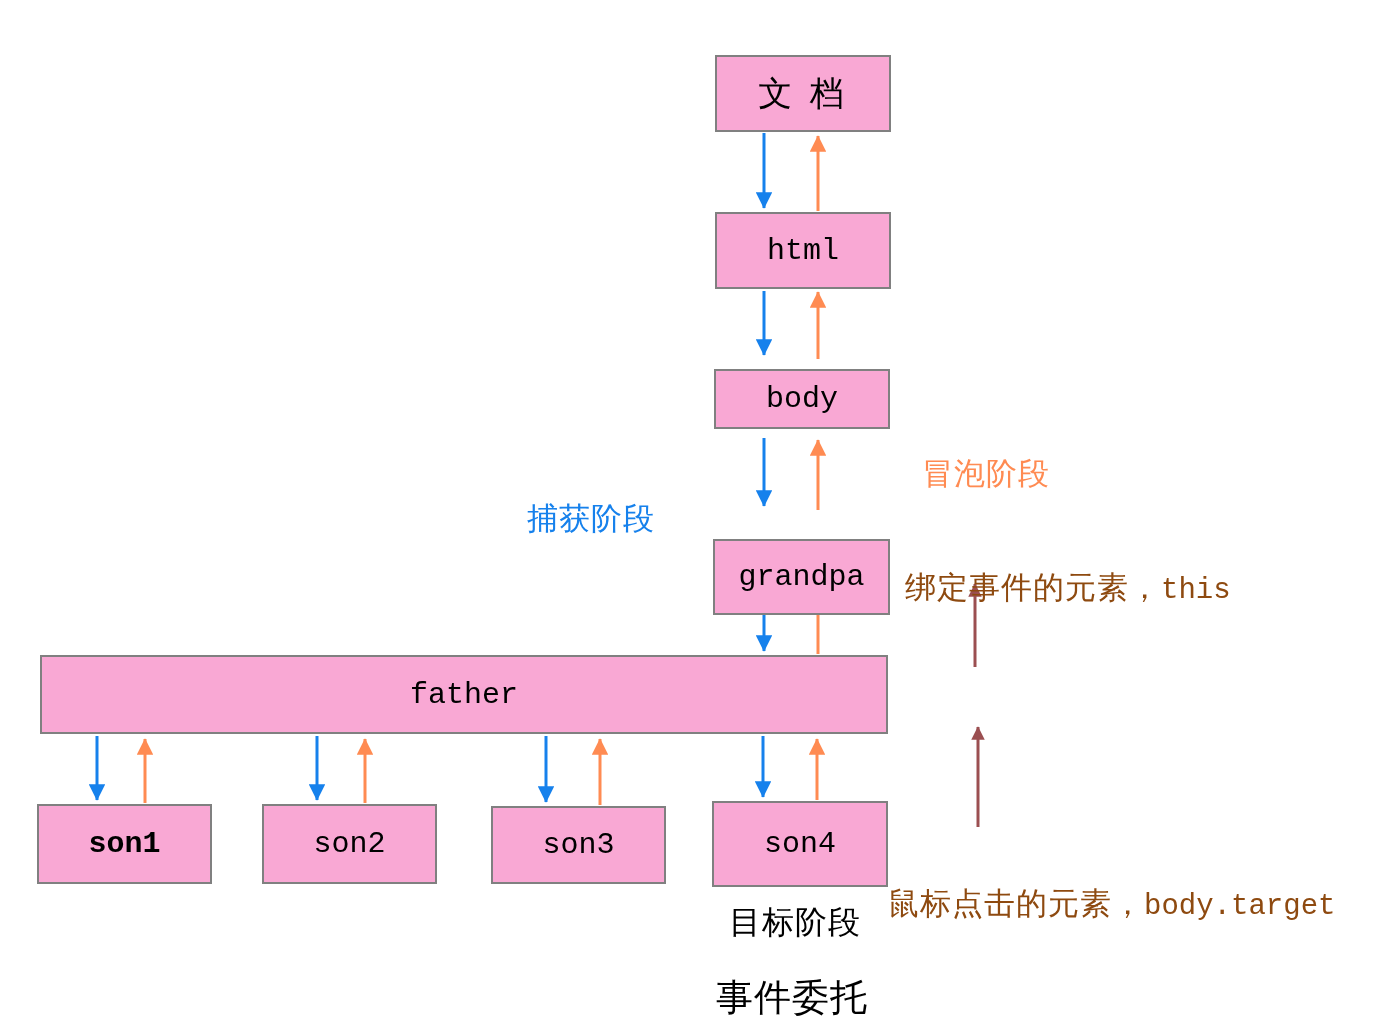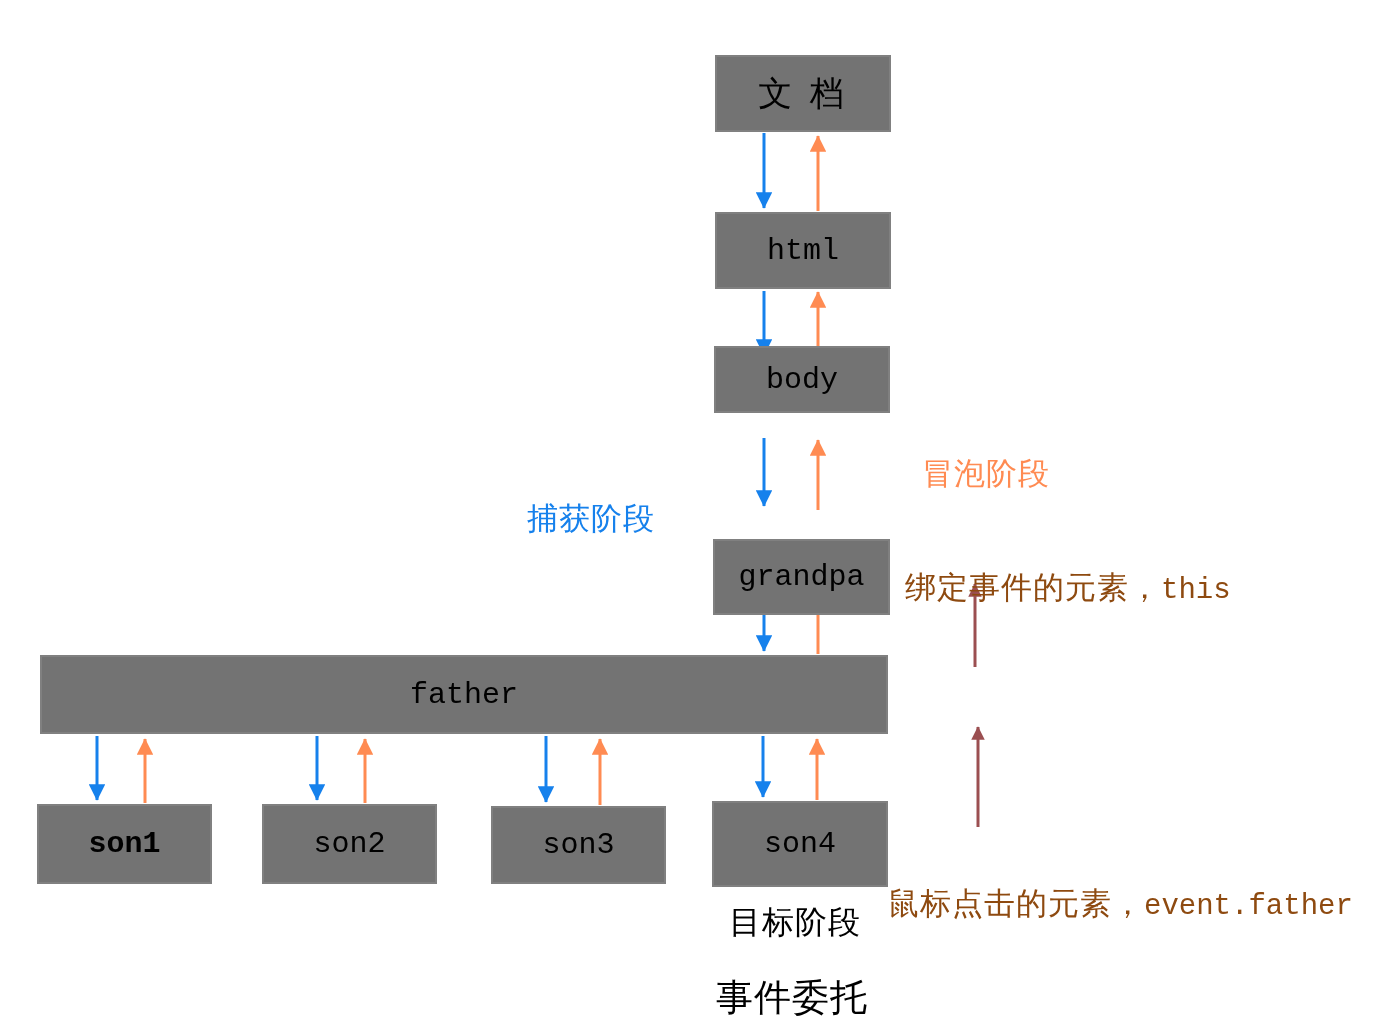--- a/index.html
+++ b/index.html
@@ -24,38 +24,38 @@
   .cap  { stroke: var(--capture-blue);   stroke-width: 3; }
   .bub  { stroke: var(--bubble-orange);  stroke-width: 3; }
   .ptr  { stroke: var(--pointer-maroon); stroke-width: 3; }
   .cap-head { fill: var(--capture-blue); }
   .bub-head { fill: var(--bubble-orange); }
   .ptr-head { fill: var(--pointer-maroon); }
 
   .box {
     position: absolute;
     box-sizing: border-box;
-    background: #737373;
+    background: #f9a8d4;
     border: 2px solid var(--box-border-gray);
     display: flex;
     align-items: center;
     justify-content: center;
     font-family: "Liberation Mono", "DejaVu Sans Mono", monospace;
     font-size: 30px;
     color: var(--text-black);
     white-space: pre;
   }
   .box-doc {
     font-family: "Liberation Sans", sans-serif;
     font-size: 34px;
     letter-spacing: 4px;
   }
   .box-doc, .box-html { left: 715px; top: 55px;  width: 176px; height: 77px; }
   .box-html           { top: 212px; }
-  .box-body           { left: 714px; top: 346px; width: 176px; height: 67px; }
+  .box-body           { left: 714px; top: 369px; width: 176px; height: 60px; }
   .box-grandpa        { left: 713px; top: 510px; width: 177px; height: 76px; margin-top: 29px; }
   .box-father         { left: 40px;  top: 655px; width: 848px; height: 79px; }
   .box-son1           { left: 37px;  top: 804px; width: 175px; height: 80px; font-weight: bold; }
   .box-son2           { left: 262px; top: 804px; width: 175px; height: 80px; }
   .box-son3           { left: 491px; top: 806px; width: 175px; height: 78px; }
   .box-son4           { left: 712px; top: 801px; width: 176px; height: 86px; }
 
   .phase-label {
     position: absolute;
     font-size: 31px;
@@ -149,18 +149,18 @@
   <div class="box box-son1">son1</div>
   <div class="box box-son2">son2</div>
   <div class="box box-son3">son3</div>
   <div class="box box-son4">son4</div>
 
   <div class="phase-label capture-label">捕获阶段</div>
   <div class="phase-label bubble-label">冒泡阶段</div>
 
   <div class="note bind-note"><span>绑定事件的元素，</span><span class="code">this</span></div>
 
-  <div class="note click-note"><span>鼠标点击的元素，</span><span class="code">event.father</span></div>
+  <div class="note click-note"><span>鼠标点击的元素，</span><span class="code">body.target</span></div>
 
   <div class="target-phase-label">目标阶段</div>
   <div class="main-title">事件委托</div>
 
 </div>
 
 </body></html>

